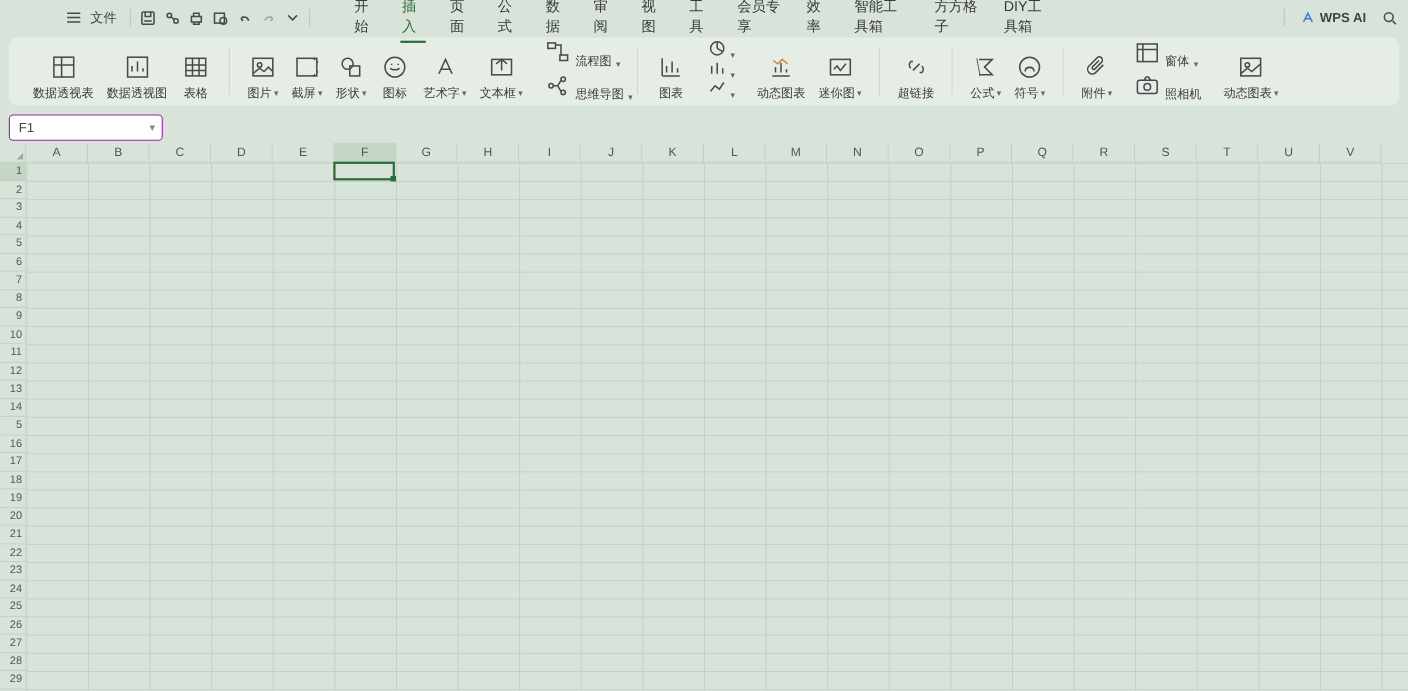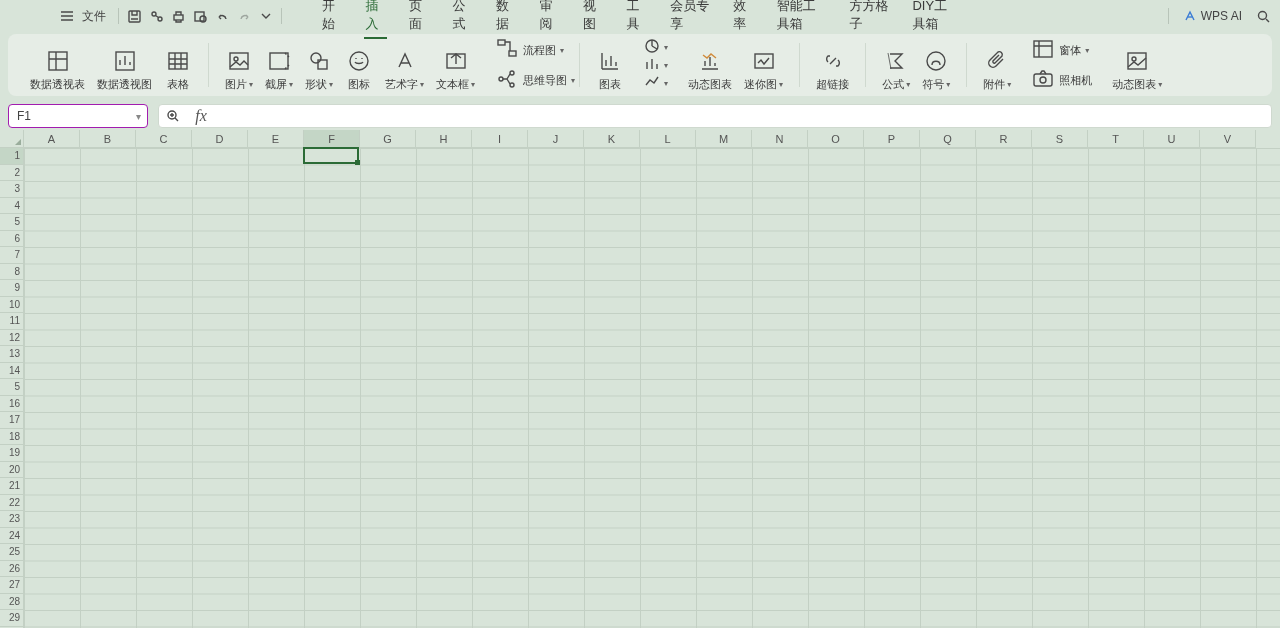--- a/index.html
+++ b/index.html
@@ -7,33 +7,33 @@
 
 
 .title-row { height:28px; display:flex; align-items:center; padding:16px 6px; font-size:12px; color:#444;margin-left:48px; }
 .hamburger { margin:0 4px 0 2px; cursor:pointer; }
 .file-lbl { margin-right:8px; }
 .v-sep { width:1px; height:16px; background:#b8c4b9; margin:0 4px; }
 .qa-btn { width:22px; height:22px; display:flex; align-items:center; justify-content:center; cursor:pointer; border-radius:3px; }
 .tabs { display:flex; gap:20px; margin-left:auto; margin-right:auto; position:absolute; left:50%; transform:translateX(-50%); }
 .tab { font-size:13px; color:#3a3a3a; padding:4px 2px; cursor:pointer; }
 .tab.active { color:#2b6b36; font-weight:500; border-bottom:2px solid #2b6b36; }
-.right-tools { margin-left:auto; display:flex; align-items:center; gap:10px; }
+.right-tools { margin-left:auto; display:flex; align-items:center; gap:10px;font-weight:bold; }
 .wps-ai { display:flex; align-items:center; gap:4px; font-size:12px; color:#444; cursor:pointer; }
 .ai-mark { width:14px; height:14px; }
 
 
 .ribbon-wrap { margin:2px 8px 0 8px; background:#e6ede6; border-radius:8px; height:62px; display:flex; align-items:center; padding:0 6px; }
 .rb-group { display:flex; align-items:flex-end; height:100%; padding:4px 10px; }
 .rb-sep { width:1px; height:44px; background:#cfd9cf; }
 .rb-btn { display:flex; flex-direction:column; align-items:center; justify-content:flex-end; gap:4px; padding:0 6px; cursor:pointer; font-size:11px; color:#3a3a3a; min-width:40px; height:54px; }
 .rb-btn .ic { width:24px; height:24px; display:flex; align-items:center; justify-content:center; }
 .rb-lbl { display:flex; align-items:center; gap:2px; white-space:nowrap; }
 .dd-caret { font-size:8px; color:#666; }
-.rb-inline { display:flex; flex-direction:row; align-items:center; gap:4px; height:26px; padding:0 4px; font-size:11px; cursor:pointer; }
+.rb-inline { display:flex; flex-direction:row; align-items:flex-end; gap:4px; height:26px; padding:0 4px; font-size:11px; cursor:pointer; }
 .rb-col { display:flex; flex-direction:column; justify-content:center; gap:4px; height:54px; }
 
 
 .fn-row { height:28px; display:flex; align-items:center; margin:6px 8px 0 8px; gap:10px; }
 .name-box { width:140px; height:24px; background:#fff; border:1px solid #a21caf; border-radius:4px; display:flex; align-items:center; padding:0 8px; font-size:12px; color:#444; position:relative; }
 .name-box .caret { position:absolute; right:6px; color:#888; font-size:10px; }
 .fx-row { flex:1; height:24px; background:#fff; border:1px solid #cfd9cf; border-radius:4px; display:flex; align-items:center; }
 .fx-btn { width:28px; display:flex; align-items:center; justify-content:center; color:#666; cursor:pointer; }
 .fx-input { flex:1; border:none; outline:none; font-size:12px; font-style:italic; color:#444; background:transparent; }
 
@@ -420,30 +420,20 @@
           <span class="dd-caret">▾</span>
         </span>
       </div>
     </div>
 </div>
 
 <div class="fn-row">
   <div class="name-box">
     <span>F1</span>
     <span class="caret">▾</span>
-  </div>
-  <div class="fx-row">
-    <span class="fx-btn">
-        <svg width="14" height="14">
-          <circle cx="6" cy="6" r="4"></circle>
-          <path d="M9 9l3 3M4 6h4M6 4v4"></path>
-        </svg>
-      </span>
-    <span class="fx-btn" style="font-style:italic;font-family:serif;color:#555">fx</span>
-    <input class="fx-input" value="" style="">
   </div>
 </div>
 
 <div class="grid-area">
   <div class="corner-box"></div>
   <div class="col-headers" id="col-headers">
       <div class="ch">A</div>
       <div class="ch">B</div>
       <div class="ch">C</div>
       <div class="ch">D</div>

